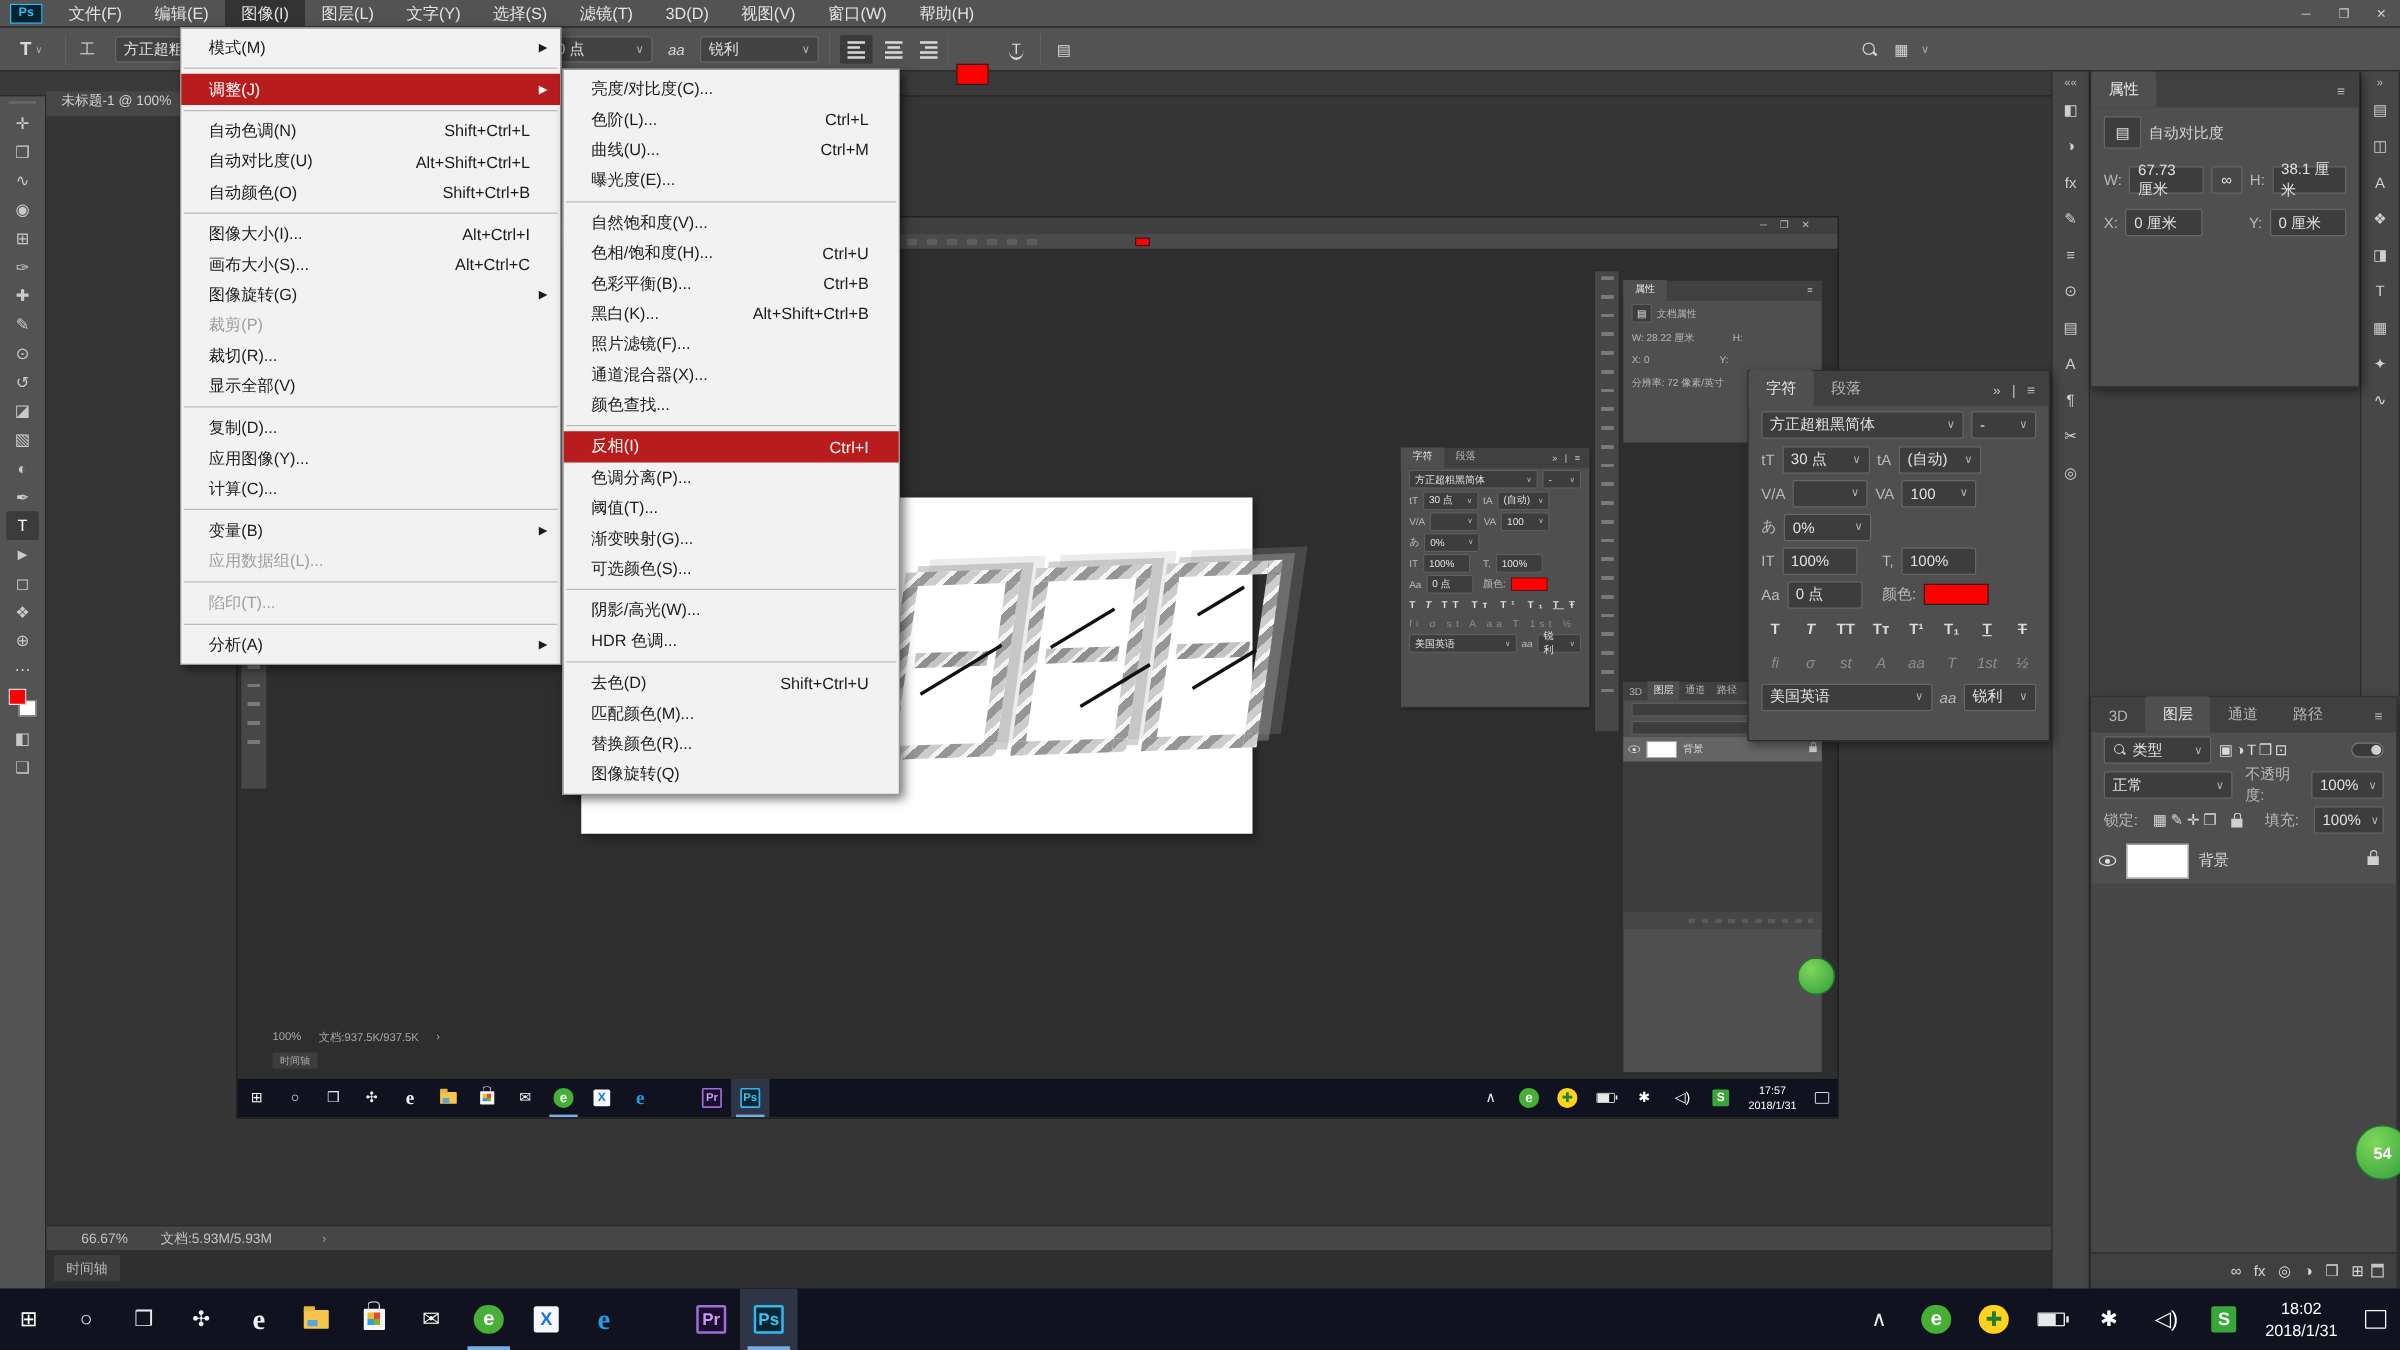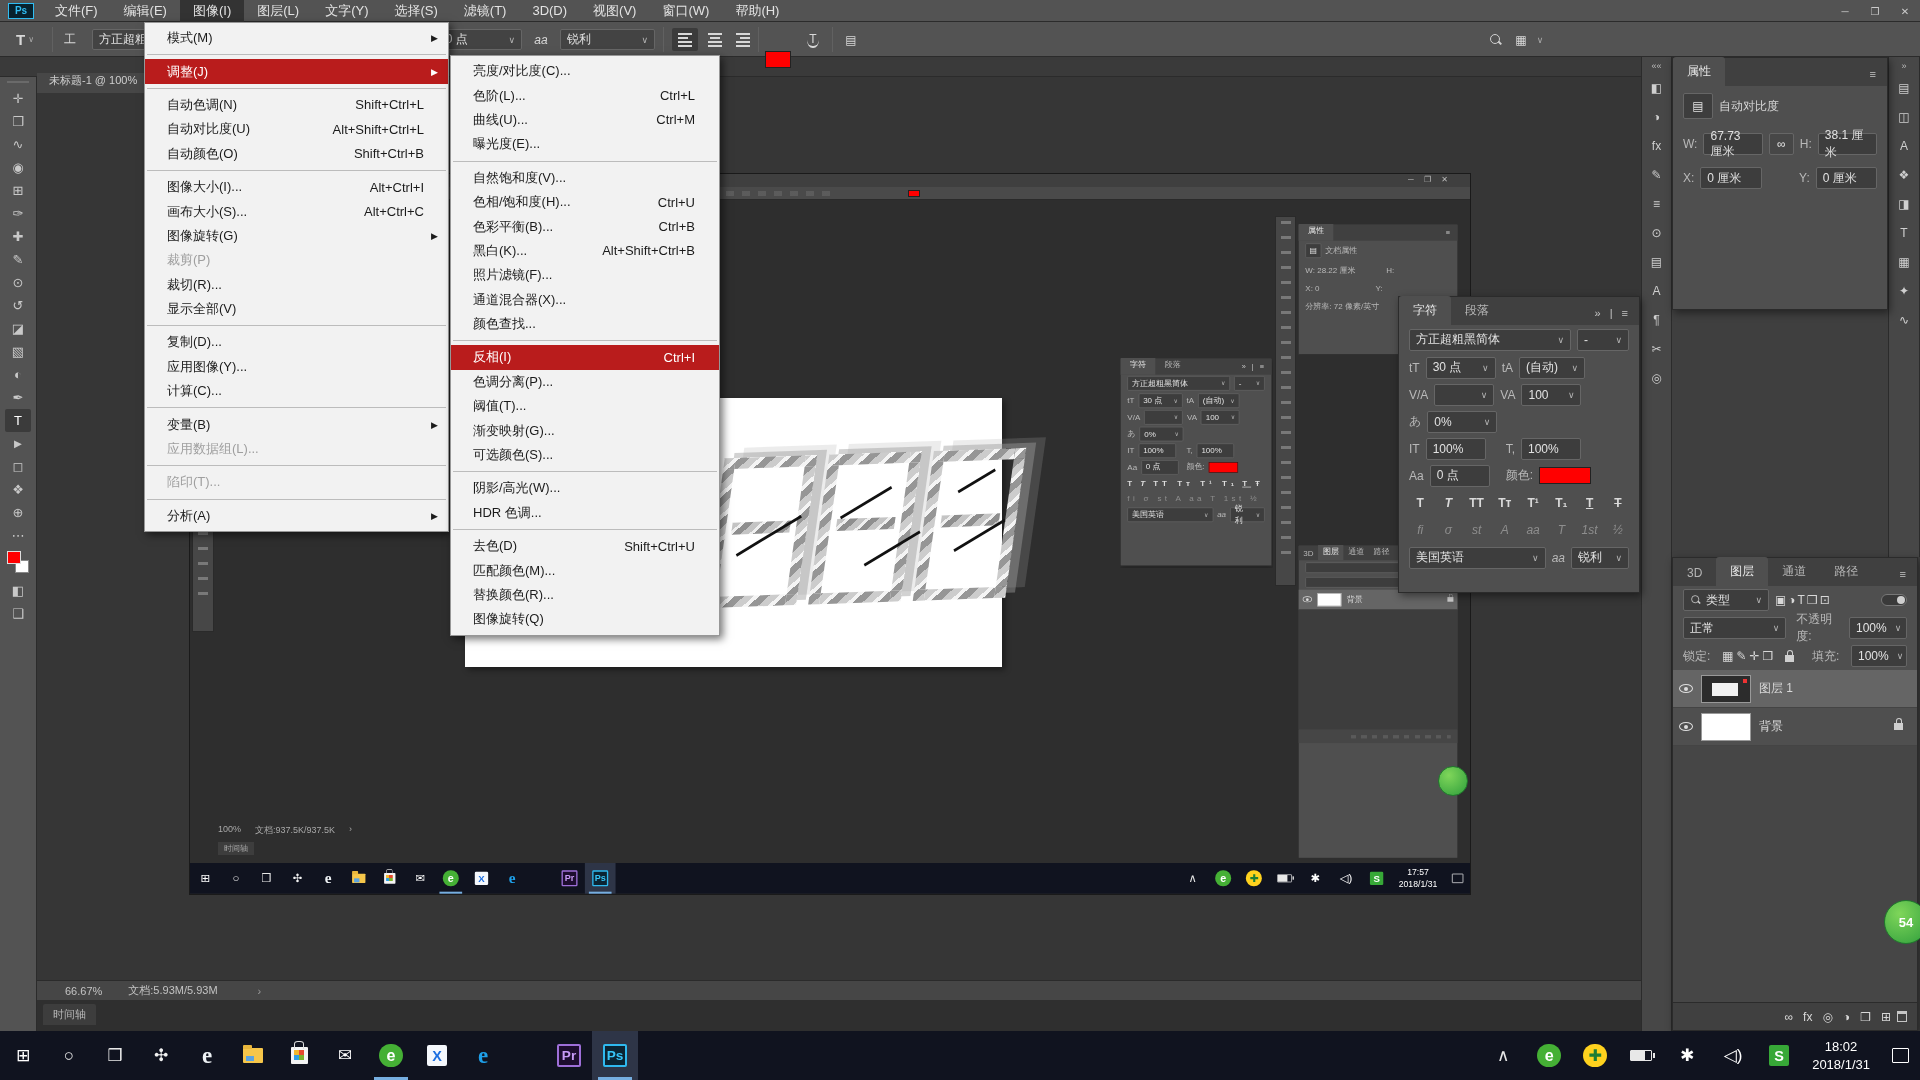--- a/index.html
+++ b/index.html
@@ -667,25 +667,20 @@
         <span class="strip-icon">✎</span>
         <span class="strip-icon">✛</span>
         <span class="strip-icon">❒</span>
       </span>
     <span class="ic-lock" style="margin-top:4px;"></span>
     <span class="flabel" style="margin-left:6px;">填充:</span>
     <span class="fieldbox dd" style="width:56px;">
         <span>100%</span>
       </span>
   </div>
-  <div class="layer-row sel">
-    <span class="ic-eye"></span>
-    <span class="thumb shot"></span>
-    <span>图层 1</span>
-  </div>
   <div class="layer-row">
     <span class="ic-eye"></span>
     <span class="thumb"></span>
     <span>背景</span>
     <span class="ic-lock" style="margin-left:auto;margin-right:8px;"></span>
   </div>
   <div style="flex:1;background:#464646;"></div>
   <div class="row" style="height:28px;background:#404040;border-top:1px solid #2b2b2b;justify-content:flex-end;">
     <span style="display:flex;gap:10px;">
         <span class="strip-icon">∞</span>

